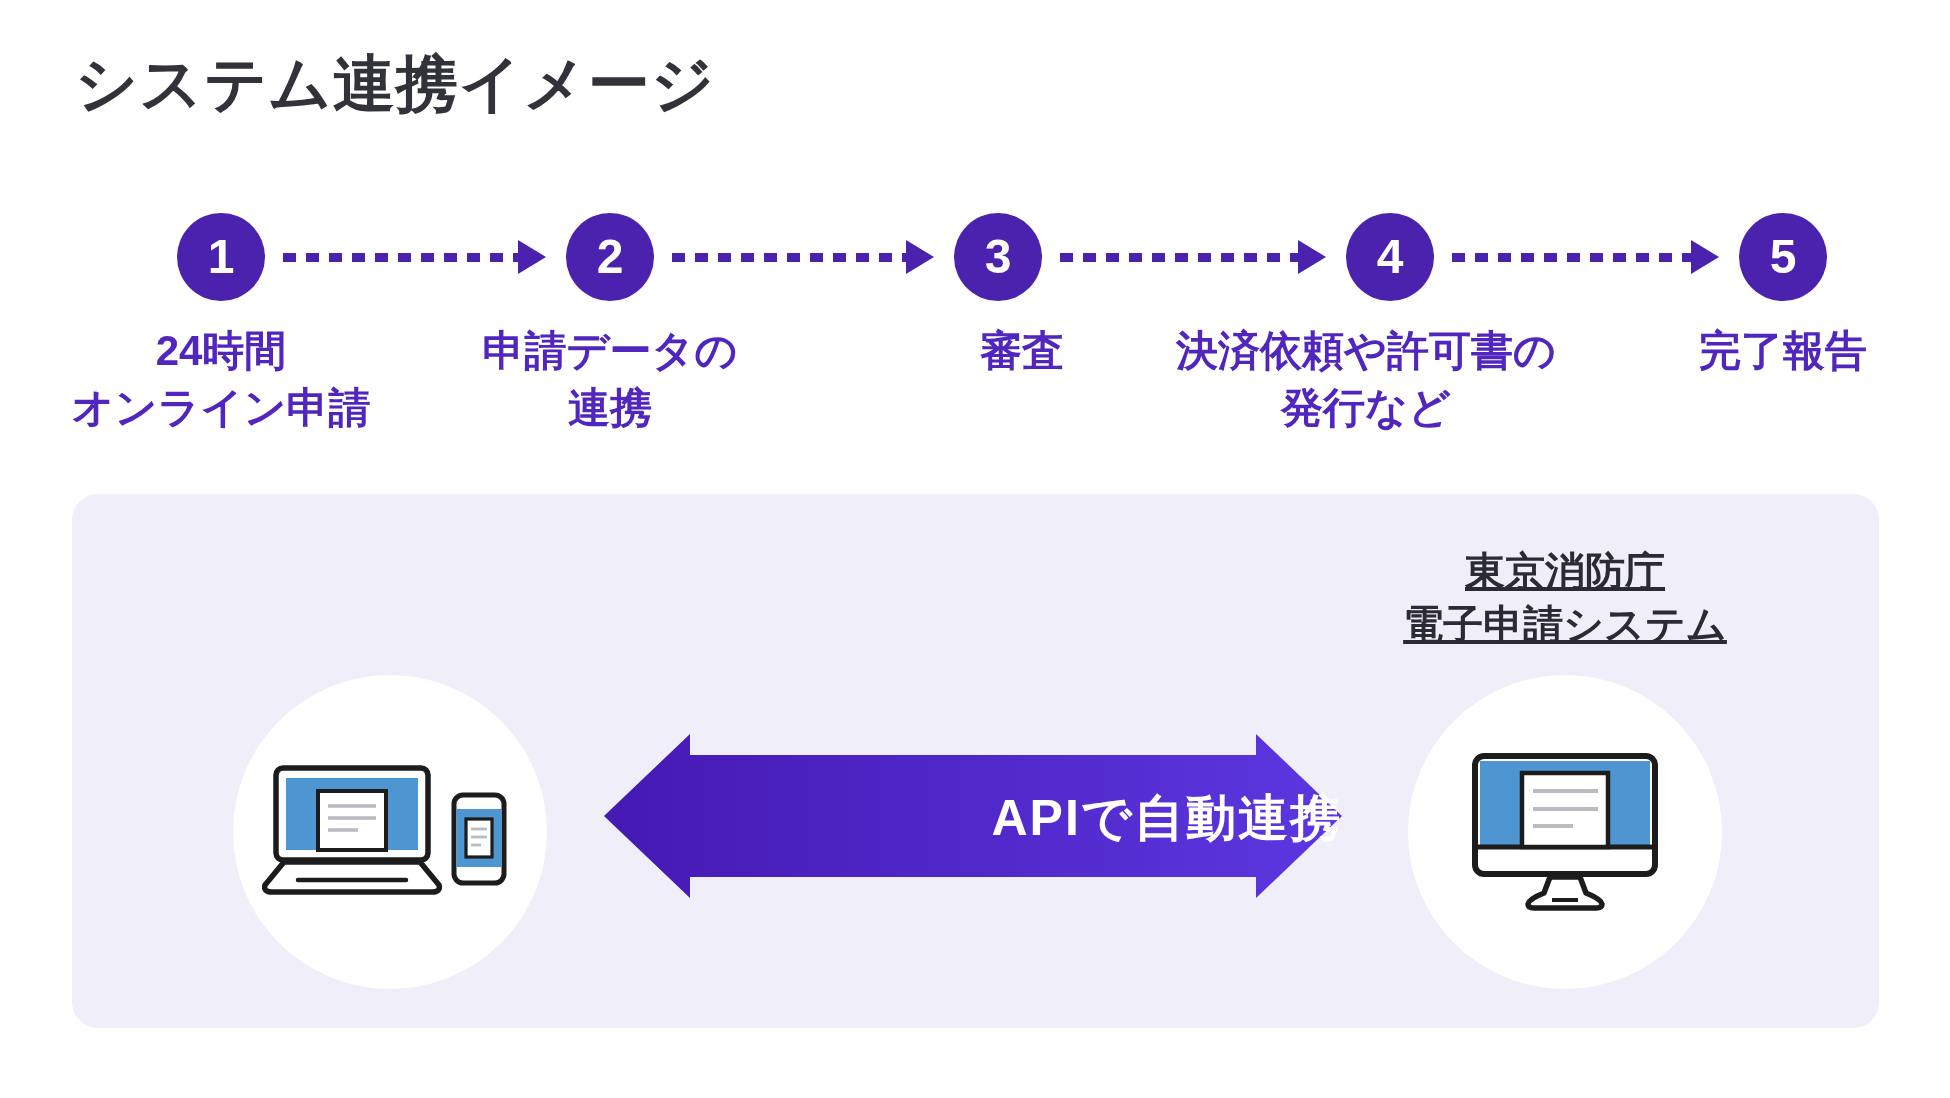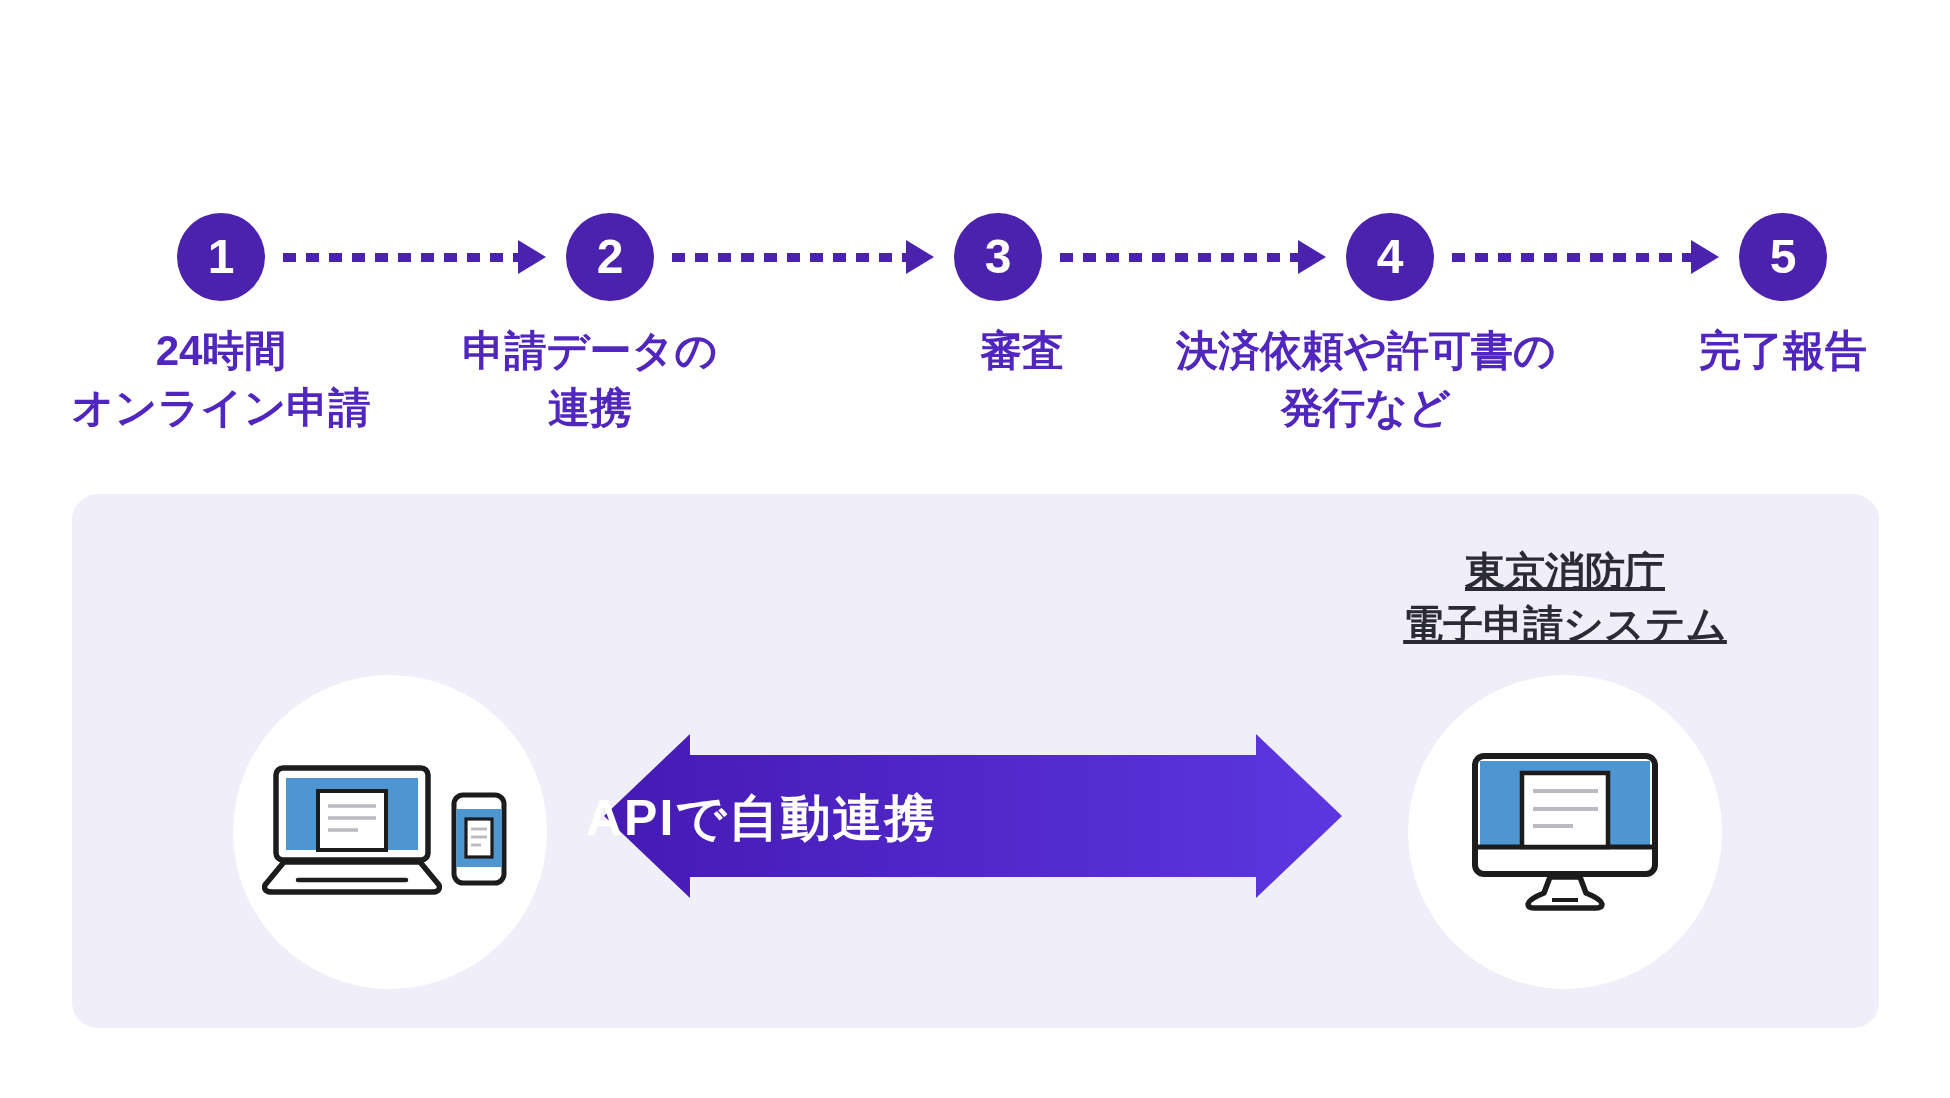--- a/index.html
+++ b/index.html
@@ -58,30 +58,31 @@
   .system-label.right{left:1265px;text-decoration:underline;}
   .avatar-circle{
     position:absolute;top:675px;width:314px;height:314px;
     border-radius:50%;background:#ffffff;
   }
   .avatar-circle.left{left:233px;}
   .avatar-circle.right{left:1408px;}
   .icon-svg{position:absolute;}
   .api-arrow-svg{position:absolute;left:604px;top:729px;}
   .api-arrow-label{
-    position:absolute;left:586px;top:788px;width:738px;
-    text-align:left;font-size:50px;font-weight:bold;color:#FFFFFF;
+    position:absolute;left:604px;top:788px;width:738px;
+    text-align:right;font-size:50px;font-weight:bold;color:#FFFFFF;
     letter-spacing:2px;line-height:1.2;
   }
 </style>
 </head>
 <body>
 
 <div class="canvas">
 
+  <div class="page-title">システム連携イメージ</div>
 
   <div class="step-circle" style="left:177px">
     <span class="step-number">1</span>
   </div>
   <div class="step-circle" style="left:566px">
     <span class="step-number">2</span>
   </div>
   <div class="step-circle" style="left:954px">
     <span class="step-number">3</span>
   </div>
@@ -104,21 +105,21 @@
     <div class="dashes"></div>
     <div class="tri"></div>
   </div>
   <div class="connector" style="left:1452px;width:267px">
     <div class="dashes"></div>
     <div class="tri"></div>
   </div>
 
   <div class="step-label" style="left:-19px">24時間
 オンライン申請</div>
-  <div class="step-label" style="left:350px">申請データの
+  <div class="step-label" style="left:370px">申請データの
 連携</div>
   <div class="step-label" style="left:782px">審査</div>
   <div class="step-label" style="left:1126px">決済依頼や許可書の
 発行など</div>
   <div class="step-label" style="left:1543px">完了報告</div>
 
   <div class="panel"></div>
 
   <div class="system-label right">東京消防庁
 電子申請システム</div>

